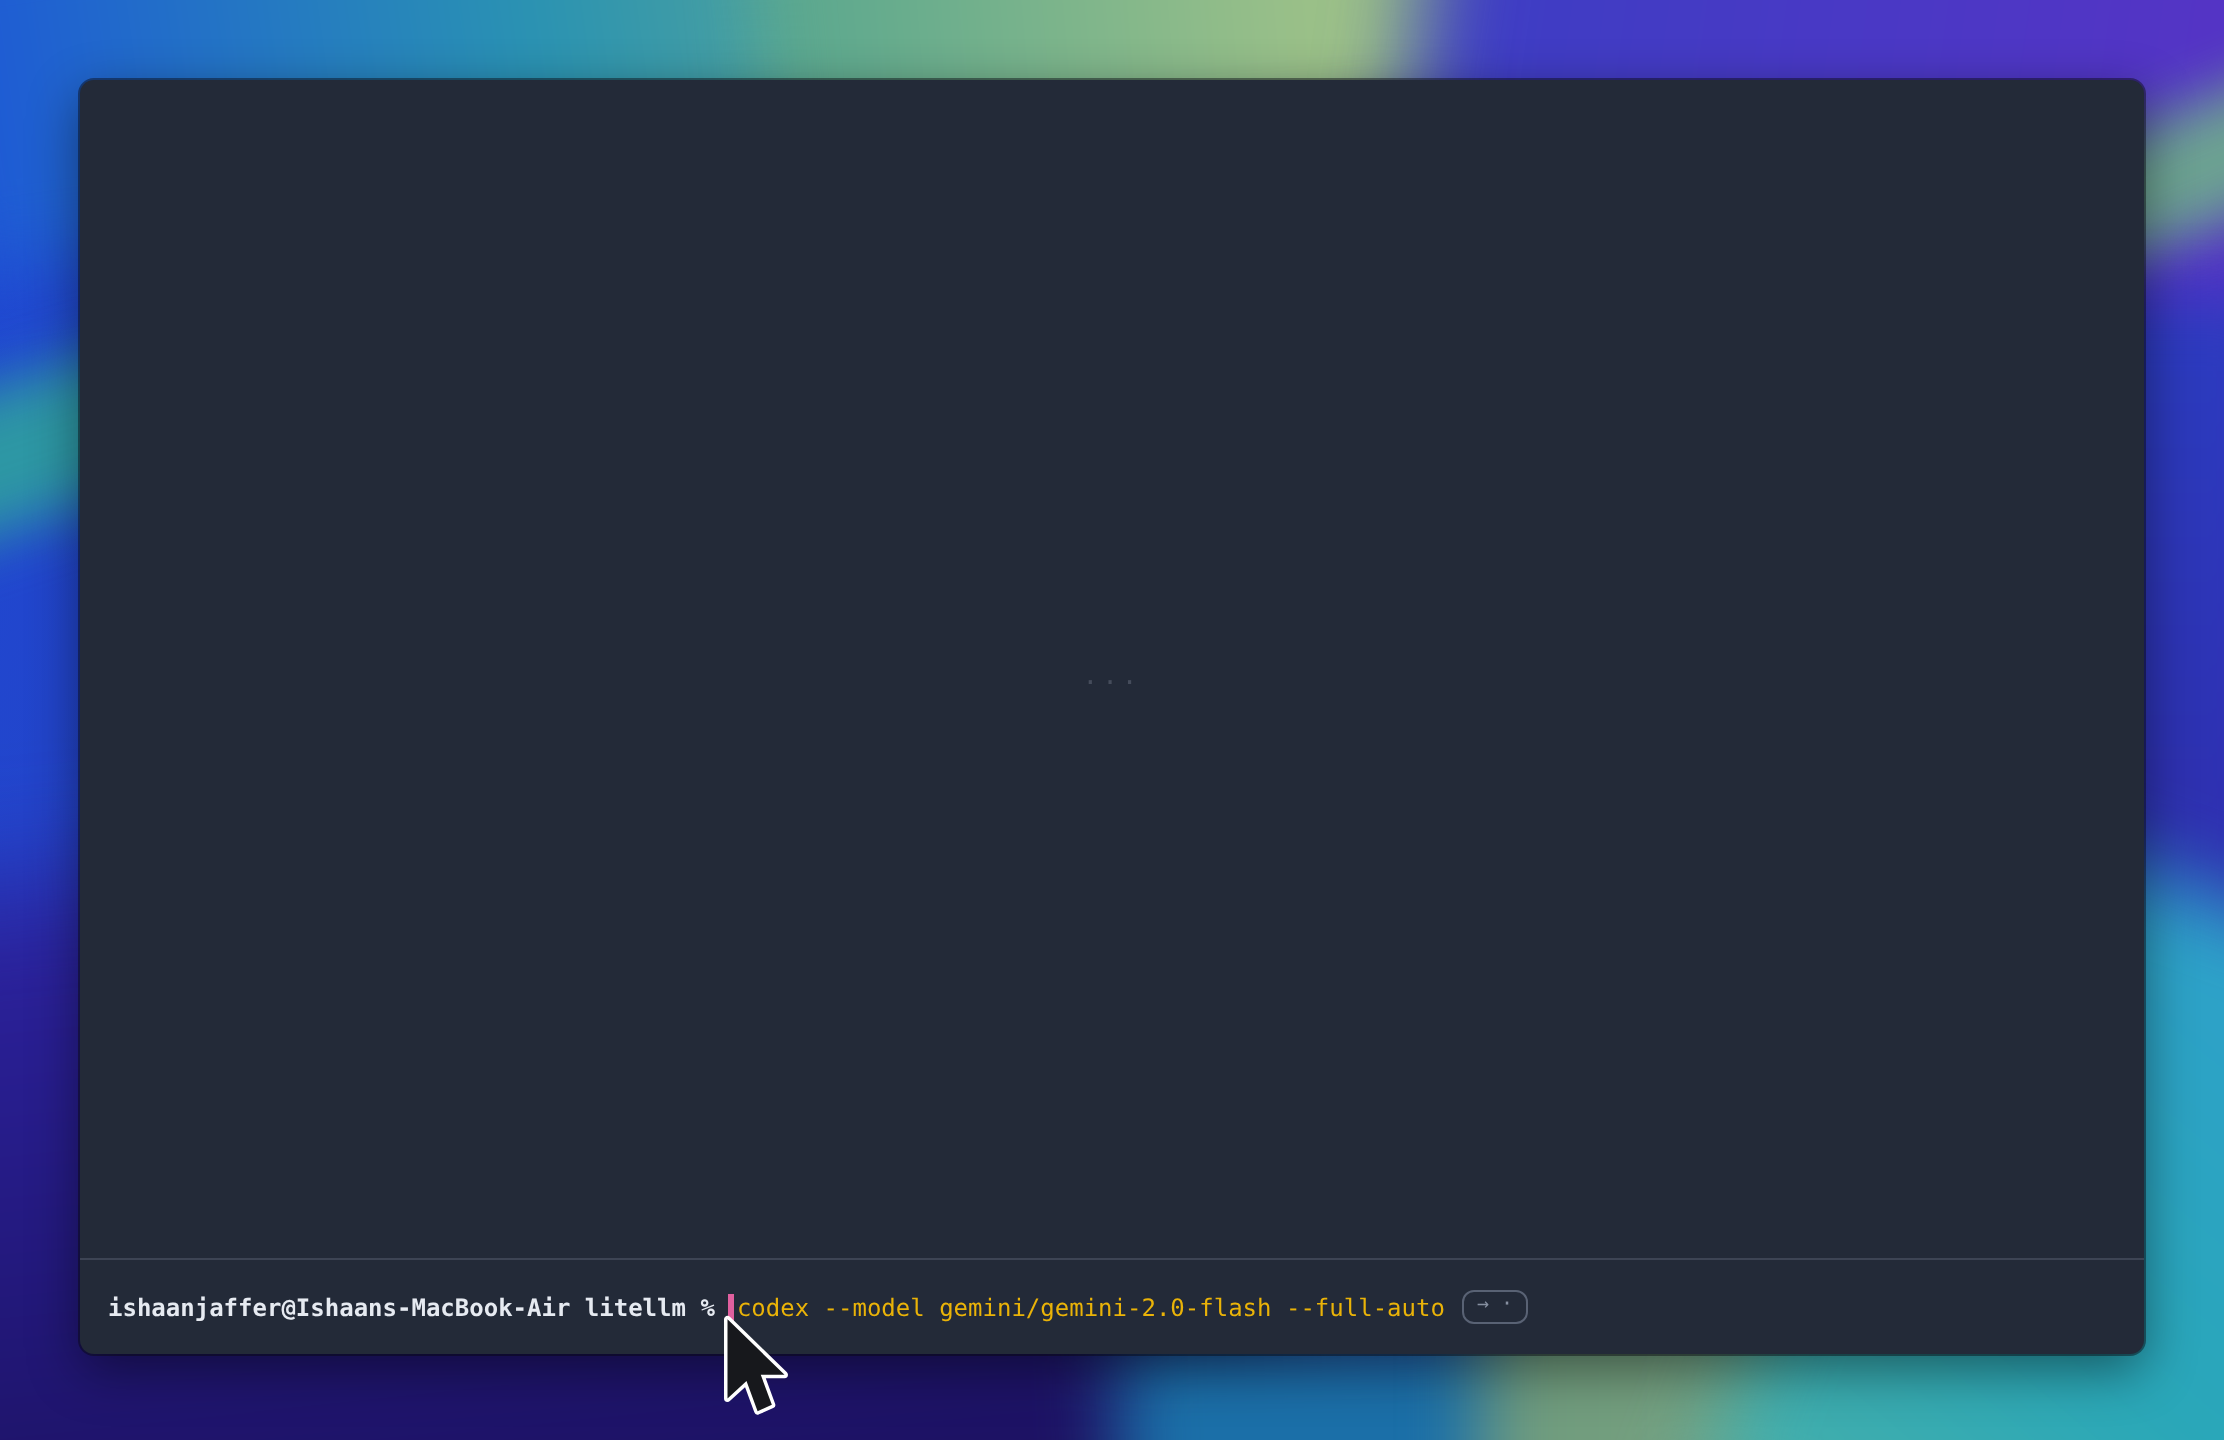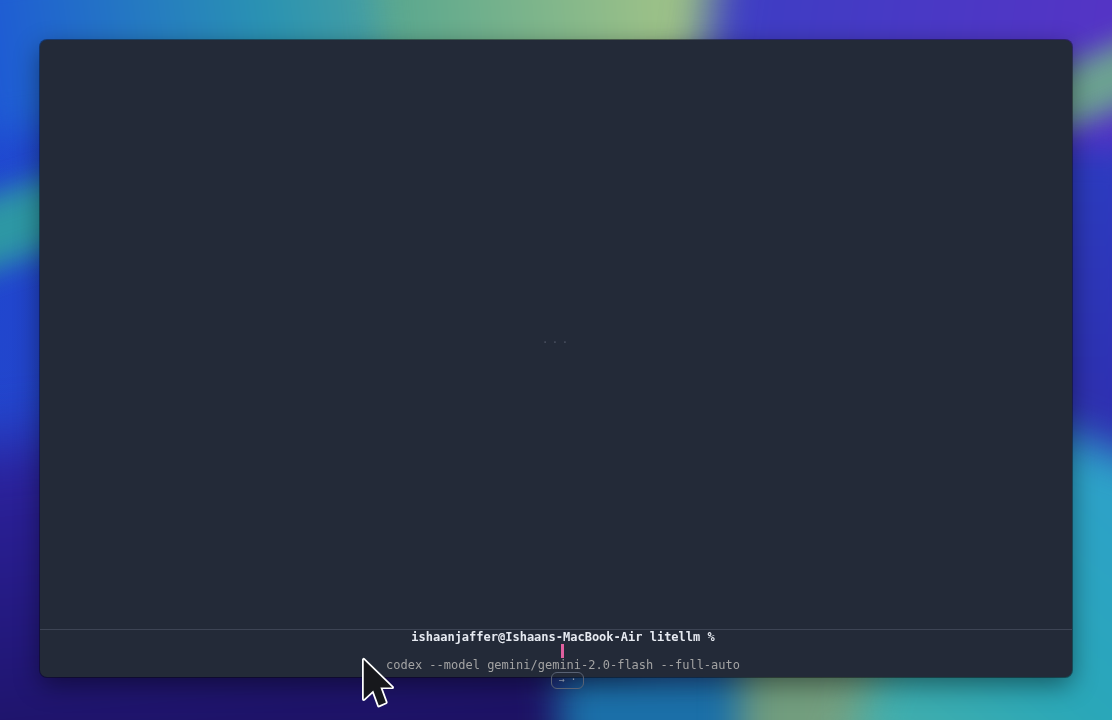--- a/index.html
+++ b/index.html
@@ -119,35 +119,34 @@
     position: absolute;
     left: 0; right: 0; bottom: 0;
     height: 47px;
     display: flex;
     align-items: center;
     padding-left: 14px;
     box-sizing: border-box;
     font-size: 12px;
     white-space: pre;
     border-radius: 0 0 7px 7px;
-    flex-direction: column;
   }
   .prompt {
     color: #e6eaf1;
     font-weight: 700;
   }
   .prompt-space { width: 7px; flex: 0 0 auto; }
   .text-cursor {
     width: 3px; height: 14px;
     background: #e0609f;
     flex: 0 0 auto;
     margin-right: 1px;
   }
   .suggestion {
-    color: #a3a3a3;
+    color: #eab308;
   }
   .hint-pill {
     margin-left: 9px;
     border: 1px solid #596274;
     border-radius: 6px;
     padding: 1px 6px 2px 6px;
     color: #8790a1;
     font-size: 10px;
     line-height: 12px;
   }

